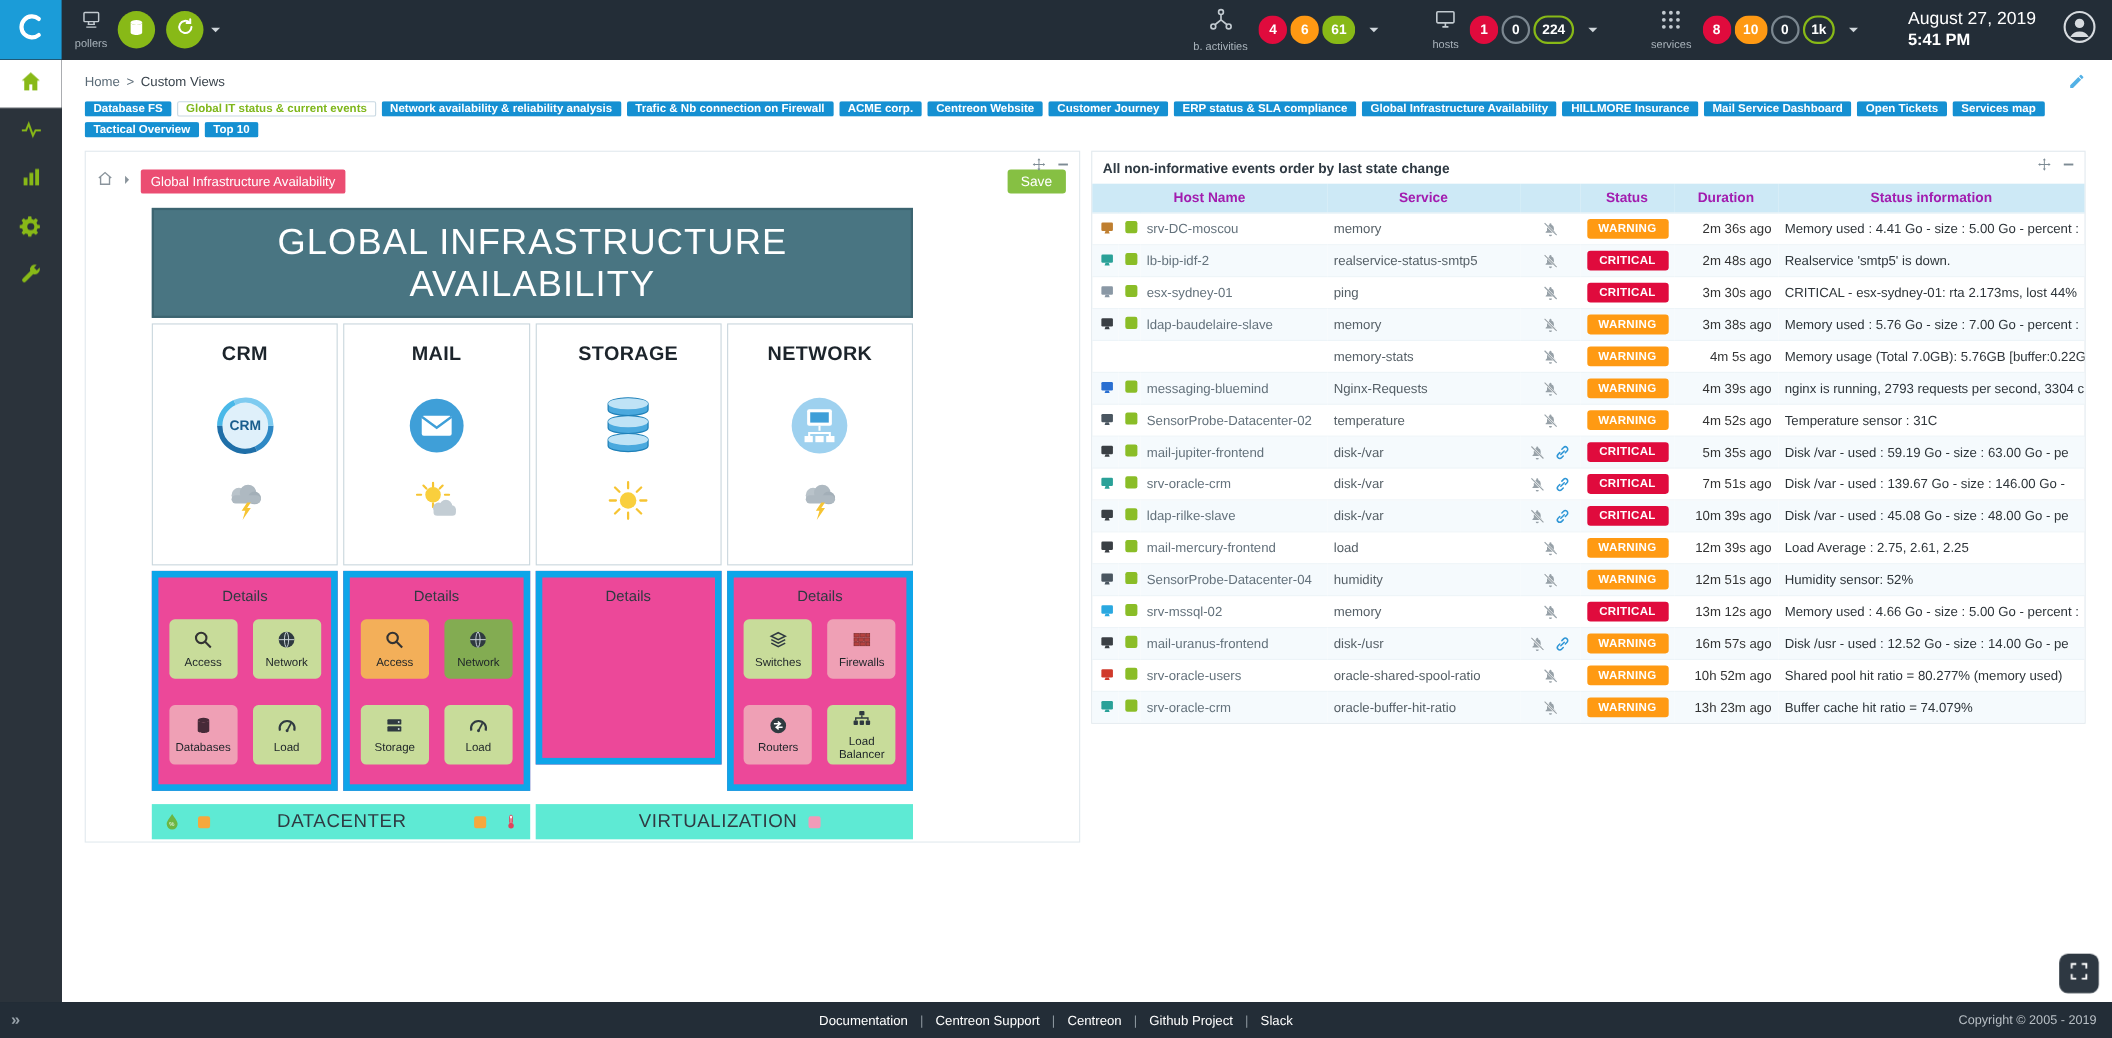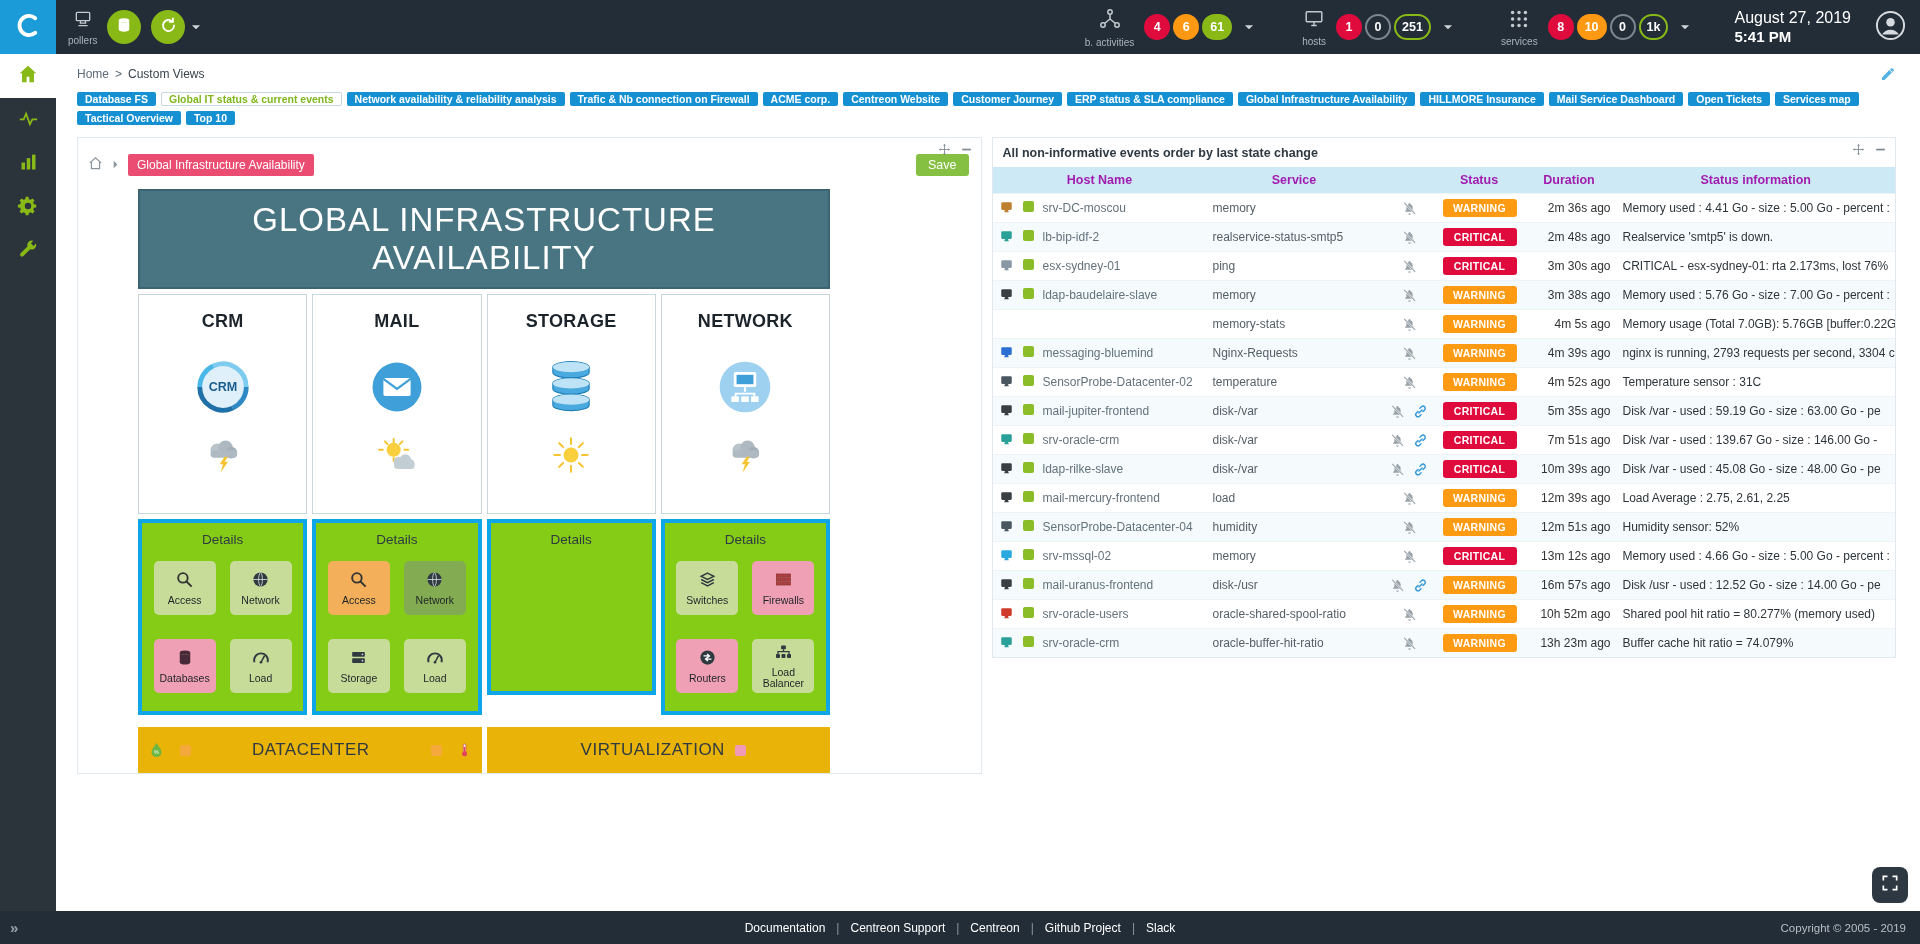--- a/index.html
+++ b/index.html
@@ -51,31 +51,31 @@
 .w-badge{background:#eb4d72;color:#fff;font-size:12px;padding:4px 9px;border-radius:2px;white-space:nowrap}
 .save-btn{margin-left:auto;background:#86c043;border:none;color:#fff;font-family:inherit;font-size:12.5px;padding:4px 12px;border-radius:3px}
 .banner,.columns,.zones{width:692px;margin-left:60px}
 .banner{margin-top:13px;height:100px;background:#497582;border:2px solid #3c6470;display:flex;align-items:center;justify-content:center;color:#fff;font-size:33px;letter-spacing:1px;text-align:center}
 .columns{margin-top:5px;display:grid;grid-template-columns:repeat(4,1fr);gap:5px}
 .col{display:flex;flex-direction:column;gap:5px;min-width:0}
 .col-main{height:220px;border:1px solid #c9d6dd;background:#fff}
 .col-title{font-size:18px;font-weight:bold;color:#1c242b;text-align:center;padding-top:16px;letter-spacing:.3px}
 .col-icon{height:98px;display:flex;align-items:center;justify-content:center;margin-top:6px}
 .col-weather{height:62px;display:flex;align-items:flex-start;justify-content:center}
-.col-details{min-height:176px;border:4px solid #0ea5e9;background:#84cc16}
+.col-details{min-height:176px;border:6px solid #0ea5e9;background:#ec4899}
 .col-dt{font-size:13.5px;color:#2f3a42;text-align:center;padding:9px 0 14px}
 .tiles{display:grid;grid-template-columns:repeat(2,62px);justify-content:center;column-gap:14px;row-gap:24px;padding-bottom:18px}
 .tiles.single{grid-template-columns:62px}
 .tile{width:62px;height:54px;border-radius:5px;display:flex;flex-direction:column;align-items:center;justify-content:center;gap:3px;font-size:10.5px;line-height:1.05;text-align:center;color:#1d2428;padding:2px}
 .t-green{background:#c8dc9a}
 .t-pink{background:#efa0b5}
 .t-orange{background:#f3af59}
 .t-darkgreen{background:#83ac52}
 .zones{margin-top:12px;display:grid;grid-template-columns:1fr 1fr;gap:5px}
-.zone{background:#eab308;display:flex;align-items:center;height:46px;padding:0 10px;font-size:17px;color:#2f3a42;letter-spacing:.5px}
+.zone{background:#5eead4;display:flex;align-items:center;height:32px;padding:0 10px;font-size:17px;color:#2f3a42;letter-spacing:.5px}
 .zone-l,.zone-r{display:flex;align-items:center;gap:15px}
 .zone.spread .zone-lb{flex:1;text-align:center}
 .zone.inline{justify-content:center;gap:10px}
 
 
 .ev-title{padding:8px 10px 7px;font-weight:bold;font-size:12.5px;color:#2e3942}
 .ev-table{width:100%;border-collapse:collapse;table-layout:fixed;font-size:12px}
 .ev-table th{background:#cde9f6;color:#a21caf;font-size:12.5px;font-weight:bold;padding:6px 6px;text-align:center;white-space:nowrap}
 .ev-table th.th-info{text-align:center}
 .ev-table td{padding:5px 6px;vertical-align:middle;border-top:1px solid #edf4f8;overflow:hidden;white-space:nowrap}
@@ -162,21 +162,21 @@
     <div class="tb-gicon" data-interactable="false">
       <span class="tb-ic" data-interactable="false"><svg viewBox="0 0 24 24" width="22" height="22" fill="none" stroke="currentColor" stroke-width="1.6">
                 <rect x="3.5" y="4" width="17" height="11" rx="1"></rect>
                 <path d="M9 19h6M12 15v4"></path>
               </svg></span>
       <span class="tb-lbl" data-interactable="false">hosts</span>
     </div>
     <div class="tb-badges" data-interactable="false">
             <span class="badge" data-interactable="true" style="background: rgb(224, 11, 61);">1</span>
             <span class="badge" data-interactable="true" style="border-color: rgb(123, 135, 144);">0</span>
-            <span class="badge" data-interactable="true" style="border-color: rgb(136, 185, 23);">251</span>
+            <span class="badge" data-interactable="true" style="border-color: rgb(136, 185, 23);">224</span>
           </div>
     <span class="tb-chevron" data-interactable="true">
             <svg viewBox="0 0 24 24" width="14" height="14" fill="currentColor">
               <path d="M5 9l7 7 7-7z"></path>
             </svg>
           </span>
   </div>
         <div class="tb-group" data-interactable="true">
     <div class="tb-gicon" data-interactable="false">
       <span class="tb-ic" data-interactable="false"><svg viewBox="0 0 24 24" width="22" height="22" fill="currentColor">
@@ -675,21 +675,21 @@
                   <svg viewBox="0 0 24 24" width="15" height="15" fill="#97a1a8">
                     <path d="M12 22a2.2 2.2 0 0 0 2.2-2.2H9.8A2.2 2.2 0 0 0 12 22zm7-5v-1l-2-2v-4a5 5 0 0 0-3.5-4.8V4.5a1.5 1.5 0 1 0-3 0v.7A5 5 0 0 0 7 10v4l-2 2v1z"></path>
                     <path d="M3.5 3l17.5 17.5" stroke="#fff" stroke-width="3.2"></path>
                     <path d="M3.5 3l17.5 17.5" stroke="#97a1a8" stroke-width="1.7"></path>
                   </svg>
                 </span>
       
     </td>
     <td class="c-st"><span class="st-badge" data-interactable="false" style="background: rgb(224, 11, 61);">CRITICAL</span></td>
     <td class="c-dur" data-interactable="false">3m 30s ago</td>
-    <td class="c-info" data-interactable="false">CRITICAL - esx-sydney-01: rta 2.173ms, lost 76%</td>
+    <td class="c-info" data-interactable="false">CRITICAL - esx-sydney-01: rta 2.173ms, lost 44%</td>
   </tr>
             <tr class="ev-row alt" data-interactable="true">
     <td class="c-os"><span class="os" data-interactable="false" style="color: rgb(58, 63, 68);">
                   <svg viewBox="0 0 24 24" width="15" height="14" fill="currentColor">
                     <rect x="3" y="4" width="18" height="13" rx="2"></rect>
                     <path d="M8 21h8l-1.5-4h-5z"></path>
                   </svg>
                 </span></td>
     <td class="c-sq"><span class="sq" data-interactable="false"></span></td>
     <td class="c-host" data-interactable="true">ldap-baudelaire-slave</td>

